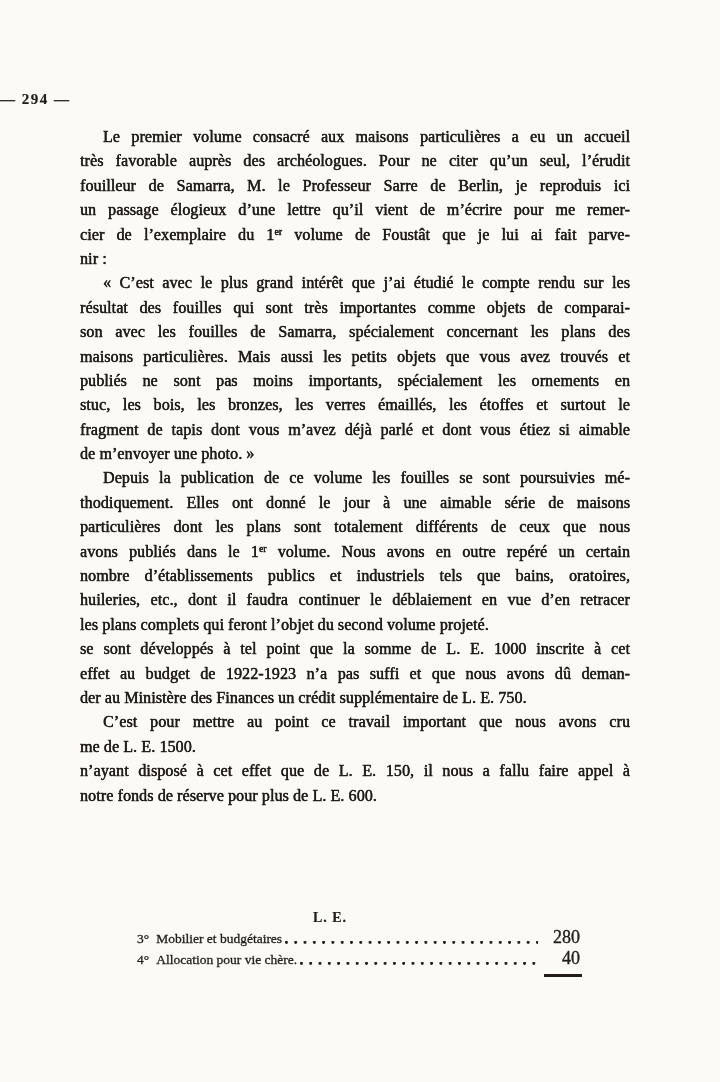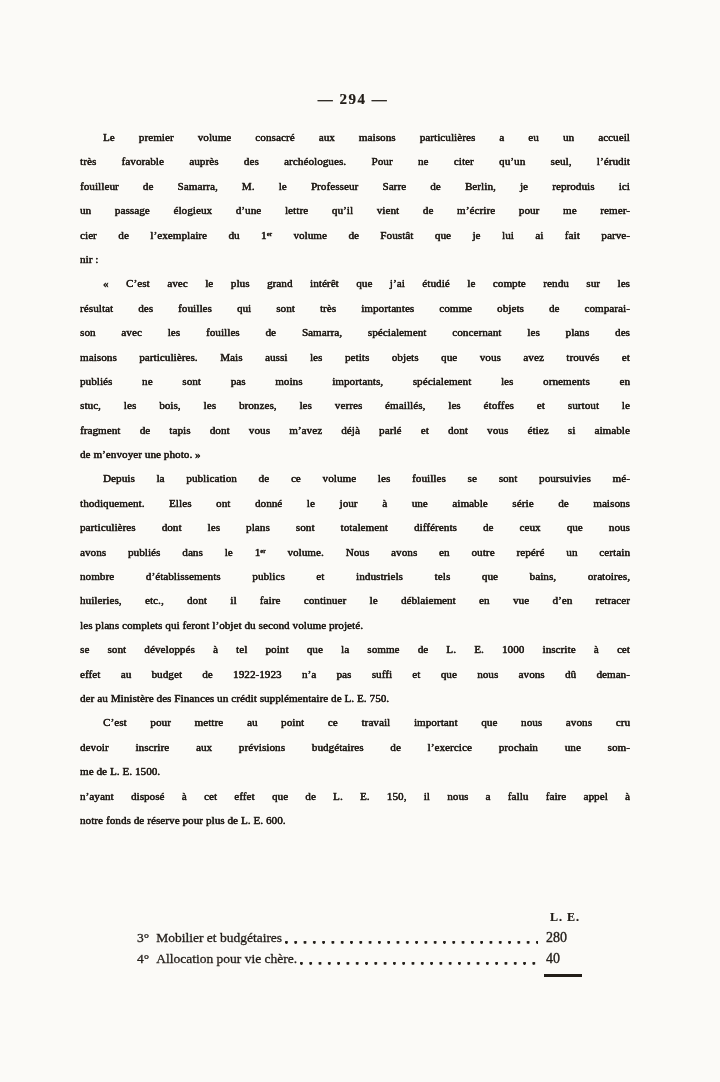--- a/index.html
+++ b/index.html
@@ -14,56 +14,55 @@
     color:var(--ink);
     overflow:hidden;
   }
   .page{
     position:relative;
     width:720px;height:1082px;
   }
   .page-number{
     position:absolute;
     top:91px;left:0;width:706px;
-    text-align:center;
     font-size:15px;
     font-weight:bold;
     letter-spacing:1.5px;
     -webkit-text-stroke:0.2px currentColor;
   }
   .body-text{
     position:absolute;
     left:80px;top:125px;width:550px;
   }
   .line{
     text-align:justify;
     text-align-last:justify;
-    font-size:11px;
+    font-size:16px;
     line-height:24.4px;
     height:24.4px;
     white-space:nowrap;
     letter-spacing:0.1px;
     -webkit-text-stroke:0.35px currentColor;
     text-shadow:0.25px 0 0 currentColor;
   }
   .line.first{text-indent:23px;}
   .line.last{text-align-last:left;}
   .line sup{
     font-size:0.6em;
     vertical-align:0.5em;
     line-height:0;
   }
   .budget-table{
     position:absolute;
     left:80px;top:911px;width:550px;
   }
   .currency-header{
-    text-align:right;
+    text-align:center;
     padding-right:50px;
-    font-size:12px;
+    font-size:14px;
     font-weight:bold;
     line-height:13px;
     letter-spacing:1px;
     -webkit-text-stroke:0.2px currentColor;
   }
   .budget-rows{margin-top:3px;}
   .budget-row{
     display:flex;
     align-items:baseline;
     padding-left:57px;
@@ -79,21 +78,22 @@
     align-self:flex-end;
     height:6px;
     margin:0 8px 4px 3px;
     background-image:radial-gradient(circle at 1.4px 1.4px, var(--ink) 1.25px, transparent 1.6px);
     background-size:9.3px 3px;
     background-repeat:repeat-x;
     background-position:left bottom;
   }
   .value{
     min-width:34px;
-    font-size:14px;
+    text-align:right;
+    font-size:18px;
     -webkit-text-stroke:0.35px currentColor;
   }
   .sum-rule{
     width:38px;height:3px;
     background:var(--ink);
     margin:5px 48px 0 auto;
   }
 </style>
 </head>
 <body>
@@ -118,31 +118,30 @@
         <div class="line">stuc, les bois, les bronzes, les verres émaillés, les étoffes et surtout le</div>
         <div class="line">fragment de tapis dont vous m’avez déjà parlé et dont vous étiez si aimable</div>
         <div class="line last">de m’envoyer une photo. »</div>
       </div>
       <div>
         <div class="line first">Depuis la publication de ce volume les fouilles se sont poursuivies mé-</div>
         <div class="line">thodiquement. Elles ont donné le jour à une aimable série de maisons</div>
         <div class="line">particulières dont les plans sont totalement différents de ceux que nous</div>
         <div class="line">avons publiés dans le 1<sup>er</sup> volume. Nous avons en outre repéré un certain</div>
         <div class="line">nombre d’établissements publics et industriels tels que bains, oratoires,</div>
-        <div class="line">huileries, etc., dont il faire continuer le déblaiement en vue d’en retracer</div>
+        <div class="line">huileries, etc., dont il faudra continuer le déblaiement en vue d’en retracer</div>
         <div class="line last">les plans complets qui feront l’objet du second volume projeté.</div>
       </div>
       <div>
         <div class="line">se sont développés à tel point que la somme de L. E. 1000 inscrite à cet</div>
         <div class="line">effet au budget de 1922-1923 n’a pas suffi et que nous avons dû deman-</div>
         <div class="line last">der au Ministère des Finances un crédit supplémentaire de L. E. 750.</div>
       </div>
       <div>
         <div class="line first">C’est pour mettre au point ce travail important que nous avons cru</div>
-        <div class="line">devoir inscrire aux prévisions budgétaires de l’exercice prochain une som-</div>
         <div class="line last">me de L. E. 1500.</div>
       </div>
       <div>
         <div class="line">n’ayant disposé à cet effet que de L. E. 150, il nous a fallu faire appel à</div>
         <div class="line last">notre fonds de réserve pour plus de L. E. 600.</div>
       </div>
     </div>
   <div class="budget-table">
     <div class="currency-header">L. E.</div>
     <div class="budget-rows">

